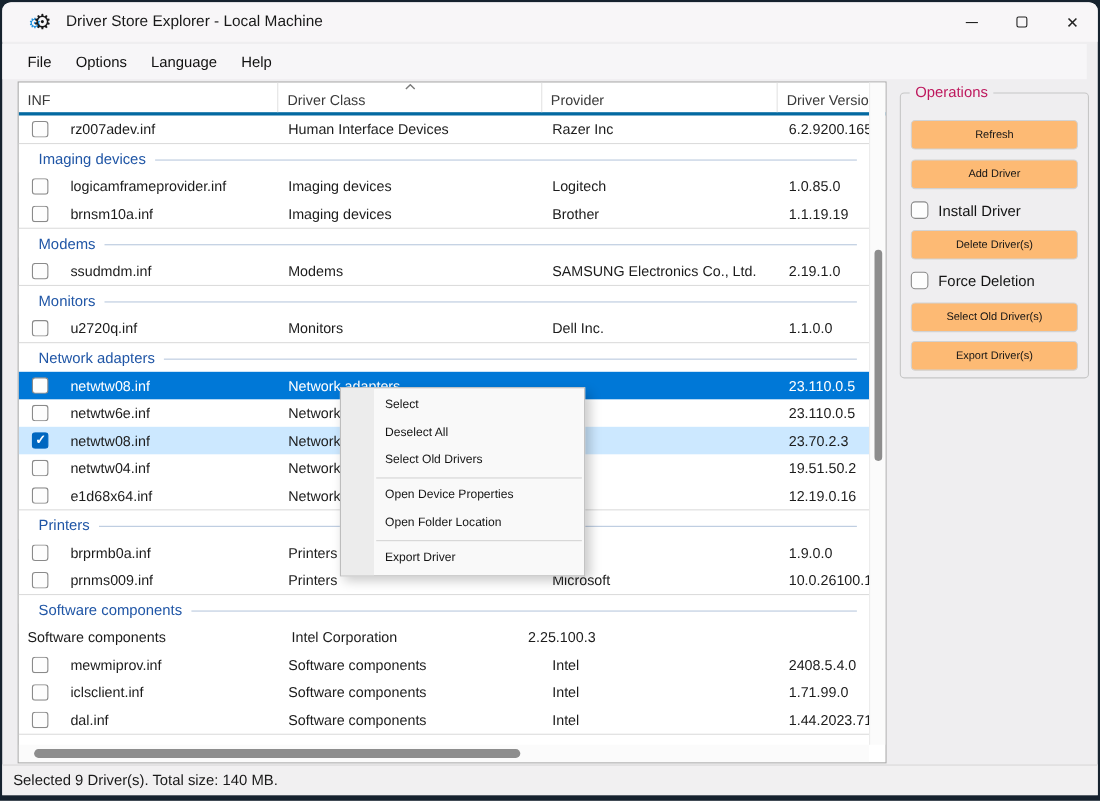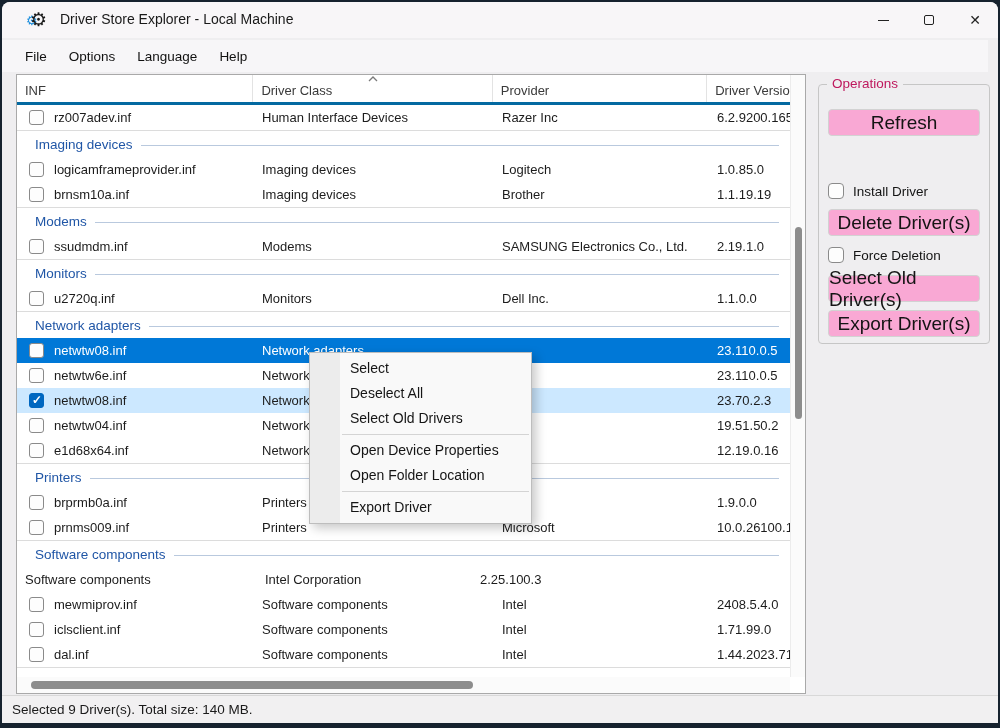--- a/index.html
+++ b/index.html
@@ -32,21 +32,21 @@
   .hcell { position:relative; padding:8px 6px 0 8px; font-size:13px; color:#3a3a3a; white-space:nowrap; overflow:hidden; border-right:1px solid #e3e3e3; }
   .hcell:last-child { border-right:none; }
   .sortmark { position:absolute; top:1px; left:50%; margin-left:-5px; width:10px; height:6px; }
   .sortmark svg { display:block; }
 
   .lbody { position:relative; width:774px; }
   .lrow { display:flex; align-items:center; height:25px; width:774px; color:#1c1c1c; }
   .lrow.selected { background:#0078d7; color:#fff; }
   .lrow.checkedrow { background:#cce8ff; }
   .cell { padding:0 6px 0 8px; white-space:nowrap; overflow:hidden; }
-  .c-inf { width:237px; display:flex; align-items:center; gap:10px; }
+  .c-inf { width:237px; display:flex; align-items:center; gap:20px; }
   .c-class { width:240px; }
   .c-prov { width:215px; }
   .c-ver  { width:82px; padding-right:0; }
 
   .cb { width:15px; height:15px; min-width:15px; border:1px solid #8a8a8a; border-radius:3px; background:#fdfdfd; margin-left:4px; position:relative; }
   .cb.checked { background:#0067c0; border-color:#0067c0; }
   .cb.checked::after { content:"\2713"; position:absolute; left:2px; top:-1px; color:#fff; font-size:12px; font-weight:bold; }
 
   .grow { height:27px; display:flex; align-items:center; width:774px; border-top:1px solid #dcdcdc; background:#fff; }
   .gname { margin-left:18px; color:#2056a6; font-size:13.5px; white-space:nowrap; }
@@ -56,31 +56,31 @@
   
   .vsb { position:absolute; top:0; right:0; width:15px; bottom:16px; background:#fbfbfb; border-left:1px solid #ececec; }
   .vsb-thumb { position:absolute; left:4px; width:7px; top:152px; height:192px; background:#8d8d8d; border-radius:4px; }
   .hsb { position:absolute; left:0; right:15px; bottom:0; height:16px; background:#fbfbfb; }
   .hsb-thumb { position:absolute; top:4px; height:8px; left:14px; width:442px; background:#8d8d8d; border-radius:4px; }
 
   
   .cmenu { position:absolute; left:307px; top:350px; width:223px; background:#f9f9f9;
            border:1px solid #bdbdbd; box-shadow:4px 4px 10px rgba(0,0,0,0.22); z-index:20; padding:3px 0; }
   .cmenu-gutter { position:absolute; left:0; top:0; bottom:0; width:30px; background:#ececec; }
-  .cm-item { position:relative; height:25px; line-height:25px; padding-left:40px; padding-right:22px; font-size:14px; color:#151515; white-space:nowrap; display:flex; }
+  .cm-item { position:relative; height:25px; line-height:25px; padding-left:40px; padding-right:22px; font-size:11px; color:#151515; white-space:nowrap; display:flex; }
   .cm-label { flex:1; }
   .cm-shortcut { margin-right:20px; color:#151515; }
   .cm-sep { height:1px; background:#d4d4d4; margin:3px 2px 3px 32px; }
 
   
   .ops { position:absolute; left:816px; top:82px; width:172px; height:260px;
          border:1px solid #c6c6c6; border-radius:4px; }
   .ops-legend { position:absolute; top:-9px; left:8px; background:#efeef0; padding:0 5px; font-size:13.5px; color:#be185d; }
-  .btn { position:absolute; left:9px; width:152px; height:27px; background:#f9a8d4; border:1px solid #d2d2d2;
-         border-radius:4px; display:flex; align-items:center; justify-content:center; font-size:19px; color:#141414; }
+  .btn { position:absolute; left:9px; width:152px; height:27px; background:#fdba74; border:1px solid #d2d2d2;
+         border-radius:4px; display:flex; align-items:center; justify-content:center; font-size:10px; color:#141414; }
   .opcb { position:absolute; left:9px; display:flex; align-items:center; gap:9px; font-size:13.5px; color:#141414; }
   .opcb .cb { margin-left:0; width:16px; height:16px; min-width:16px; border-radius:4px; }
 
   
   .statusbar { position:absolute; left:0; right:0; bottom:0; height:28px; background:#f1f0f1;
                border-top:1px solid #d8d8d8; display:flex; align-items:center; padding-left:10px; font-size:13.5px; color:#1a1a1a; }
 </style>
 </head>
 <body>
 
@@ -318,20 +318,21 @@
       </div>
       <div class="cm-sep"></div>
       <div class="cm-item">
         <span class="cm-label">Export Driver</span>
       </div>
     </div>
 
   <div class="ops" id="ops">
     <div class="ops-legend">Operations</div>
   <div class="btn" style="top: 24px;">Refresh</div>
+      <div class="btn" style="top: 60px;">Add Driver</div>
       <div class="opcb" style="top: 98px;">
         <div class="cb"></div>
         <span>Install Driver</span>
       </div>
       <div class="btn" style="top: 124px;">Delete Driver(s)</div>
       <div class="opcb" style="top: 162px;">
         <div class="cb"></div>
         <span>Force Deletion</span>
       </div>
       <div class="btn" style="top: 190px;">Select Old Driver(s)</div>

